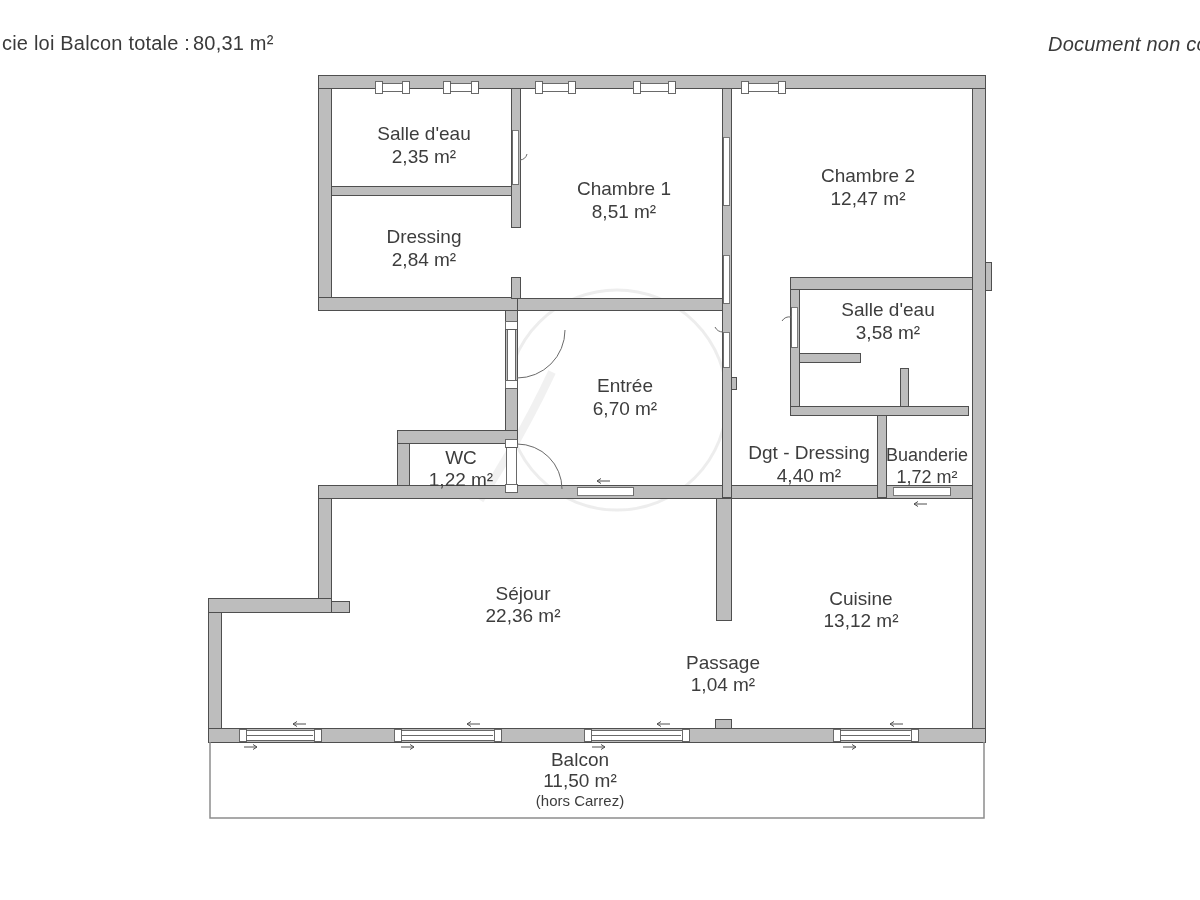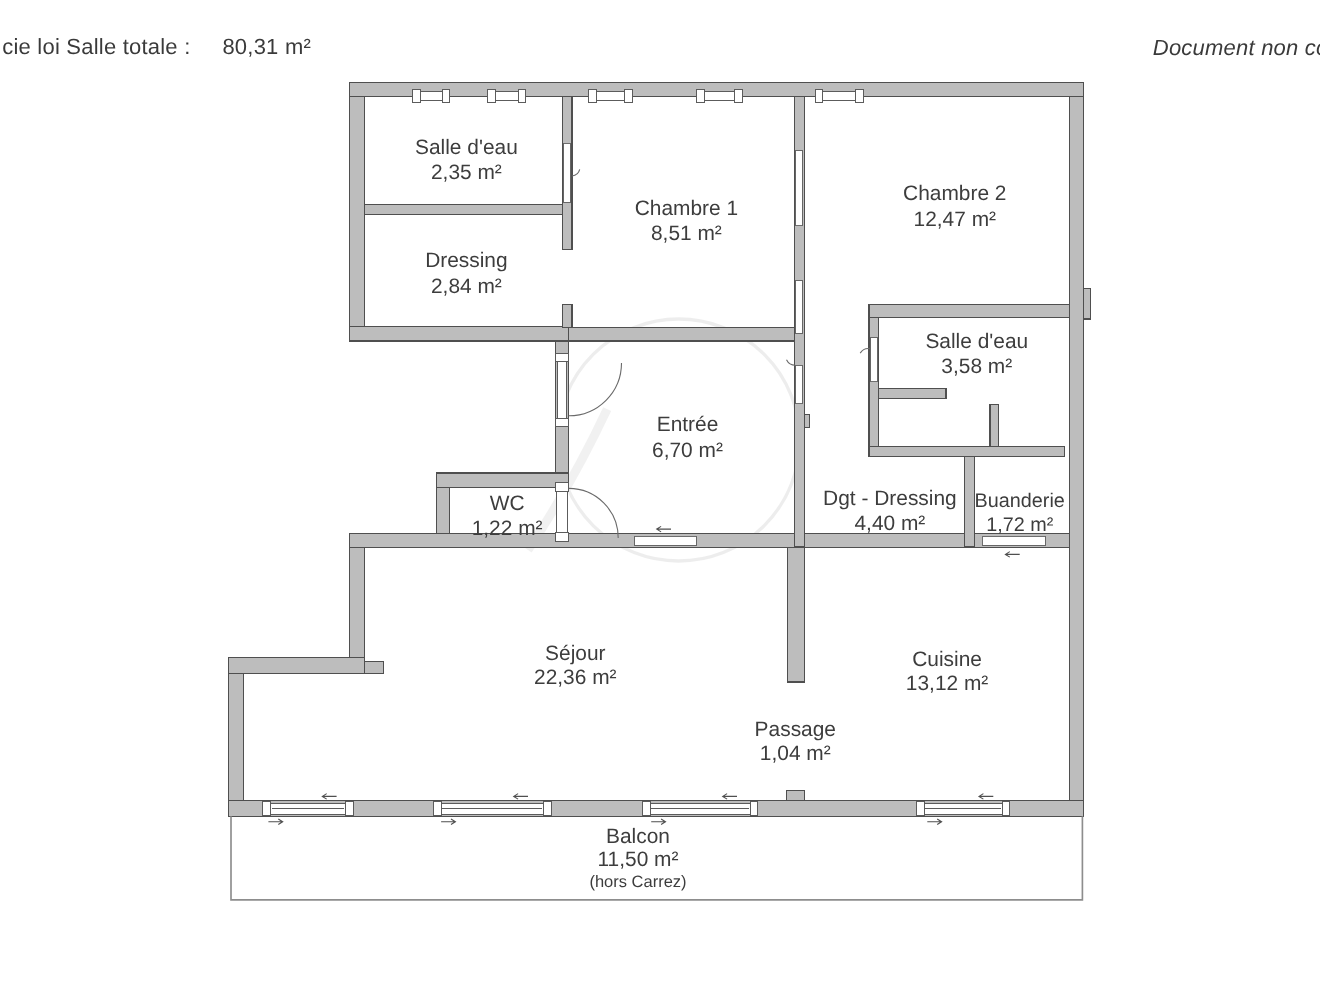--- a/index.html
+++ b/index.html
@@ -4,36 +4,36 @@
 <style>
   html,body{margin:0;padding:0;background:#fff;}
   .canvas{
     position:relative;width:1200px;height:900px;background:#fff;
     overflow:hidden;font-family:"Liberation Sans",sans-serif;
   }
   .hdr-left{
     position:absolute;left:2px;top:32px;font-size:20px;color:#3a3a3a;
     white-space:nowrap;letter-spacing:.2px;
   }
-  .hdr-left .val{margin-left:29px;}
+  .hdr-left .val{margin-left:3px;}
   .hdr-right{
     position:absolute;left:1048px;top:33px;font-size:20px;color:#3a3a3a;
     font-style:italic;white-space:nowrap;letter-spacing:.2px;
   }
   svg.plan{position:absolute;left:0;top:0;}
   svg text{fill:#3d3d3d;font-family:"Liberation Sans",sans-serif;font-size:19px;}
   svg text.small{font-size:15px;}
   svg text.snug{font-size:18px;}
 </style>
 </head>
 <body>
 
 <div class="canvas">
 
-  <div class="hdr-left"><span>cie loi Salle totale :</span><span class="val">80,31 m²</span></div>
+  <div class="hdr-left"><span>cie loi Balcon totale :</span><span class="val">80,31 m²</span></div>
 
   <div class="hdr-right">Document non cor</div>
 
   <svg class="plan" width="1200" height="900" viewBox="0 0 1200 900">
 
     <g>
       <circle cx="617" cy="400" r="110" fill="none" stroke="#e6e6e6" stroke-width="3" opacity="0.7"></circle>
       <path d="M480,500 Q520,440 552,372" fill="none" stroke="#ededed" stroke-width="8" opacity="0.8"></path>
     </g>
 

